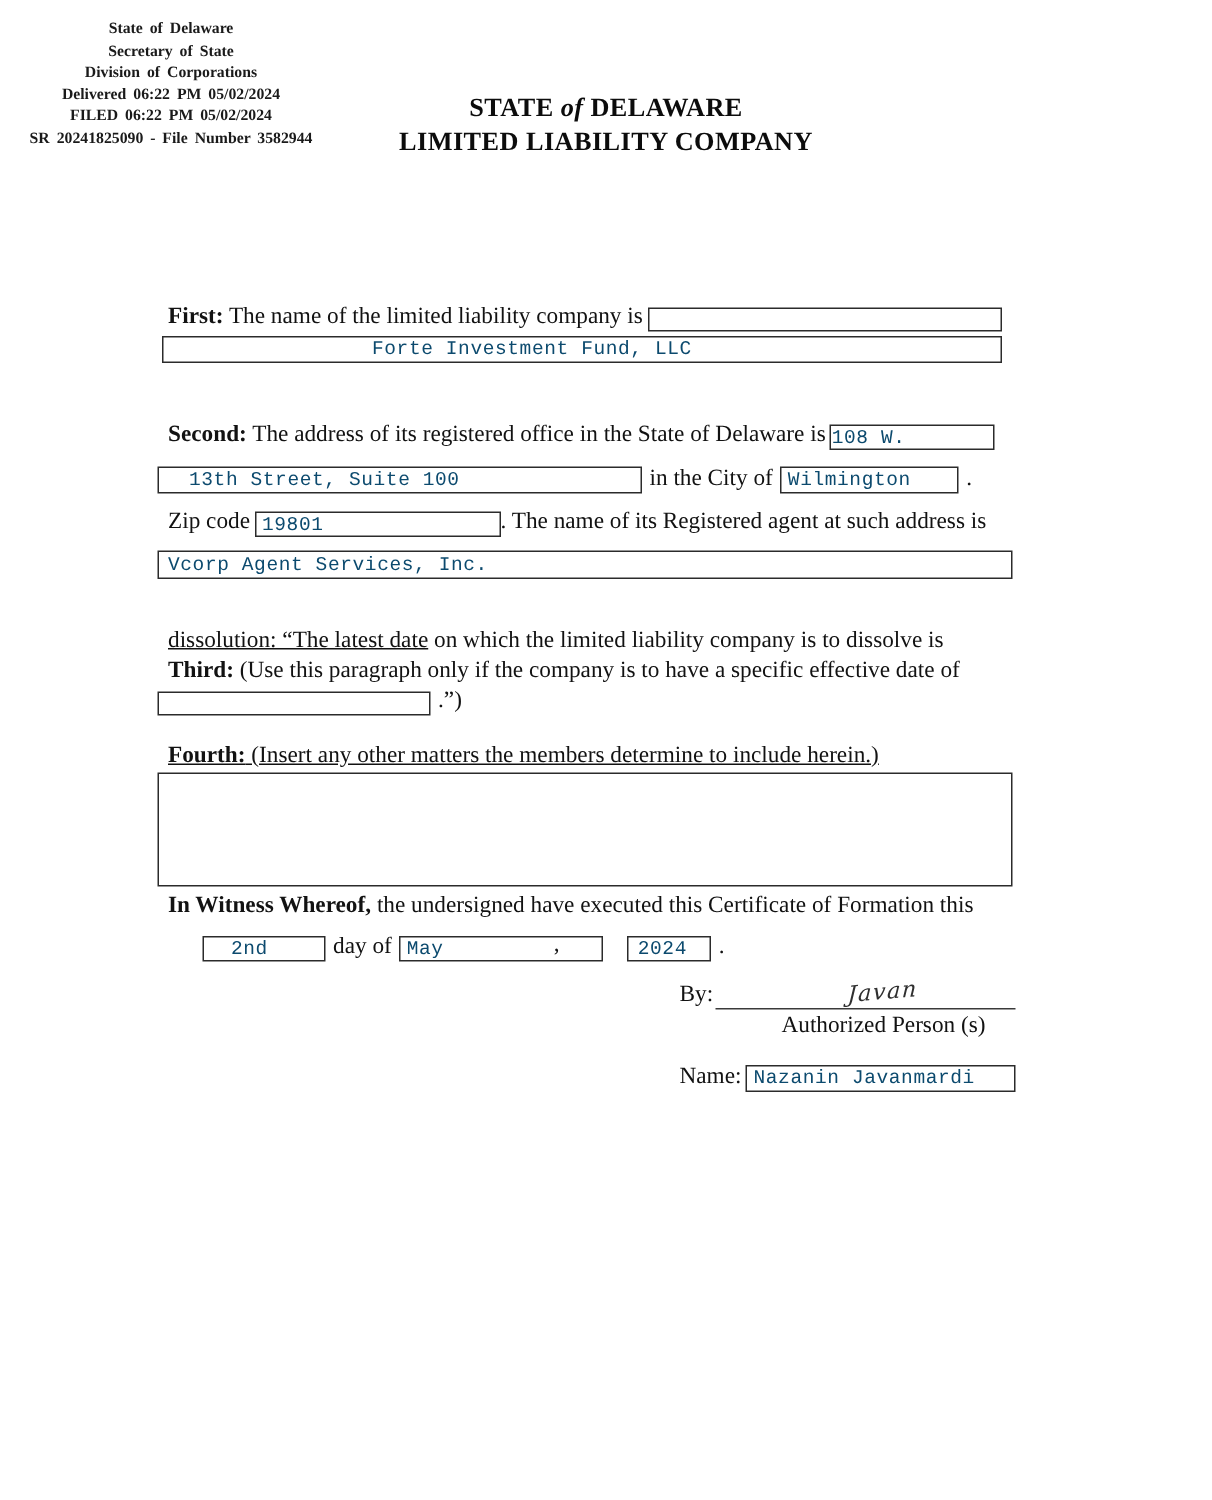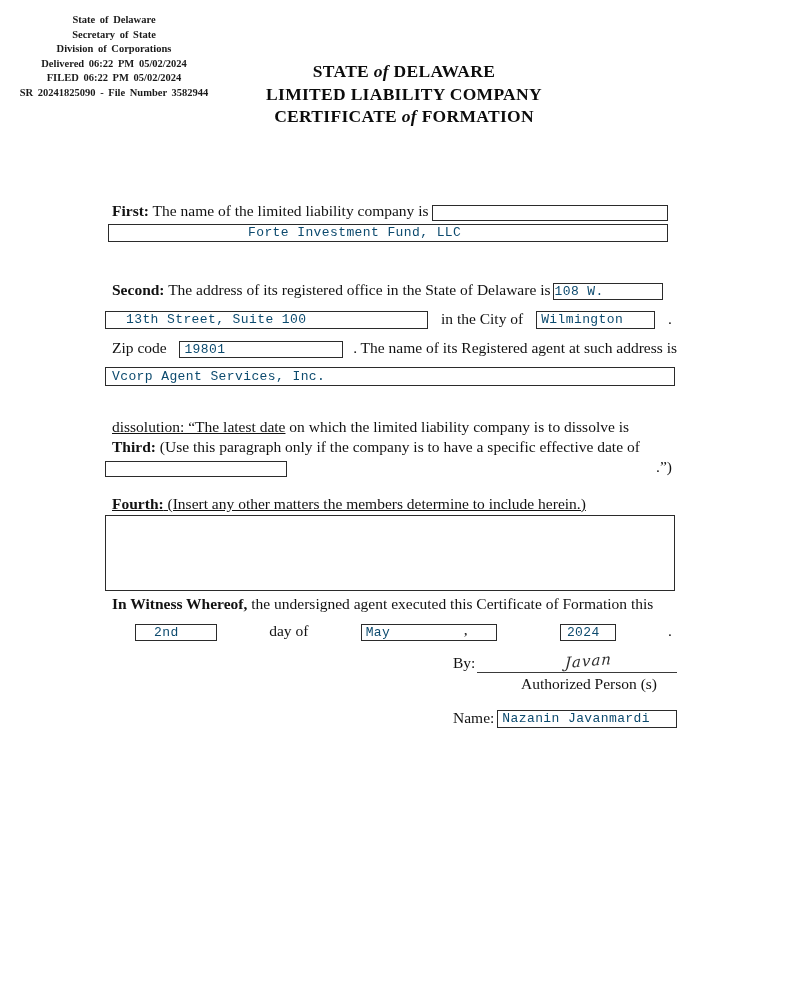--- a/index.html
+++ b/index.html
@@ -24,21 +24,21 @@
     text-align:center; font-weight:bold; font-size:17.5px; line-height:22.5px;
     letter-spacing:.3px; color:#0c0c0c;
   }
   .doc-title .of { font-style:italic; }
 
   
   .doc-body { position:absolute; left:105px; top:201px; width:572px; font-size:15.5px; line-height:20px; }
   .pl { padding-left:7px; }
   b, .bold { font-weight:bold; }
 
-  .row { display:flex; align-items:flex-end; white-space:nowrap;justify-content:space-between; }
+  .row { display:flex; align-items:flex-end; white-space:nowrap; }
   .box {
     border:1.5px solid #2b2b2b; background:transparent;
     display:flex; align-items:center; overflow:hidden;
   }
   .mono {
     font-family:"Liberation Mono","DejaVu Sans Mono",monospace;
     font-size:13px; letter-spacing:.4px; color:#0c4a6e; white-space:pre;
   }
   .fill { flex:1 1 auto; margin-left:3px; }
   .gap-text { margin:0 5px; }
@@ -96,21 +96,20 @@
     <div>Secretary of State</div>
     <div>Division of Corporations</div>
     <div>Delivered 06:22 PM 05/02/2024</div>
     <div>FILED 06:22 PM 05/02/2024</div>
     <div>SR 20241825090 - File Number 3582944</div>
   </div>
 
   <div class="doc-title">
     <div><span>STATE </span><span class="of">of</span><span> DELAWARE</span></div>
     <div>LIMITED LIABILITY COMPANY</div>
-    <div><span>CERTIFICATE </span><span class="of">of</span><span> FORMATION</span></div>
   </div>
 
   <div class="doc-body">
 
     <div class="sec-first">
       <div class="row row1 pl">
         <span><b>First:</b><span> The name of the limited liability company is</span></span>
         <span class="box fill" style="height:16px">
             <span class="mono"></span>
           </span>
@@ -168,21 +167,21 @@
       <div class="pl">
         <span class="head"><b>Fourth:</b><span> (Insert any other matters the members determine to include herein.)</span></span>
       </div>
       <div class="box matters-box">
         <span class="mono"></span>
       </div>
     </div>
 
     <div class="sec-witness">
       <div class="pl">
-        <b>In Witness Whereof,</b><span> the undersigned agent executed this Certificate of Formation this</span>
+        <b>In Witness Whereof,</b><span> the undersigned have executed this Certificate of Formation this</span>
       </div>
 
       <div class="row date-row">
         <span class="box day-box">
             <span class="mono">2nd</span>
           </span>
         <span class="gap-text">day of</span>
         <span class="box month-box">
           <span class="mono">May</span>
           <span class="comma">,</span>

